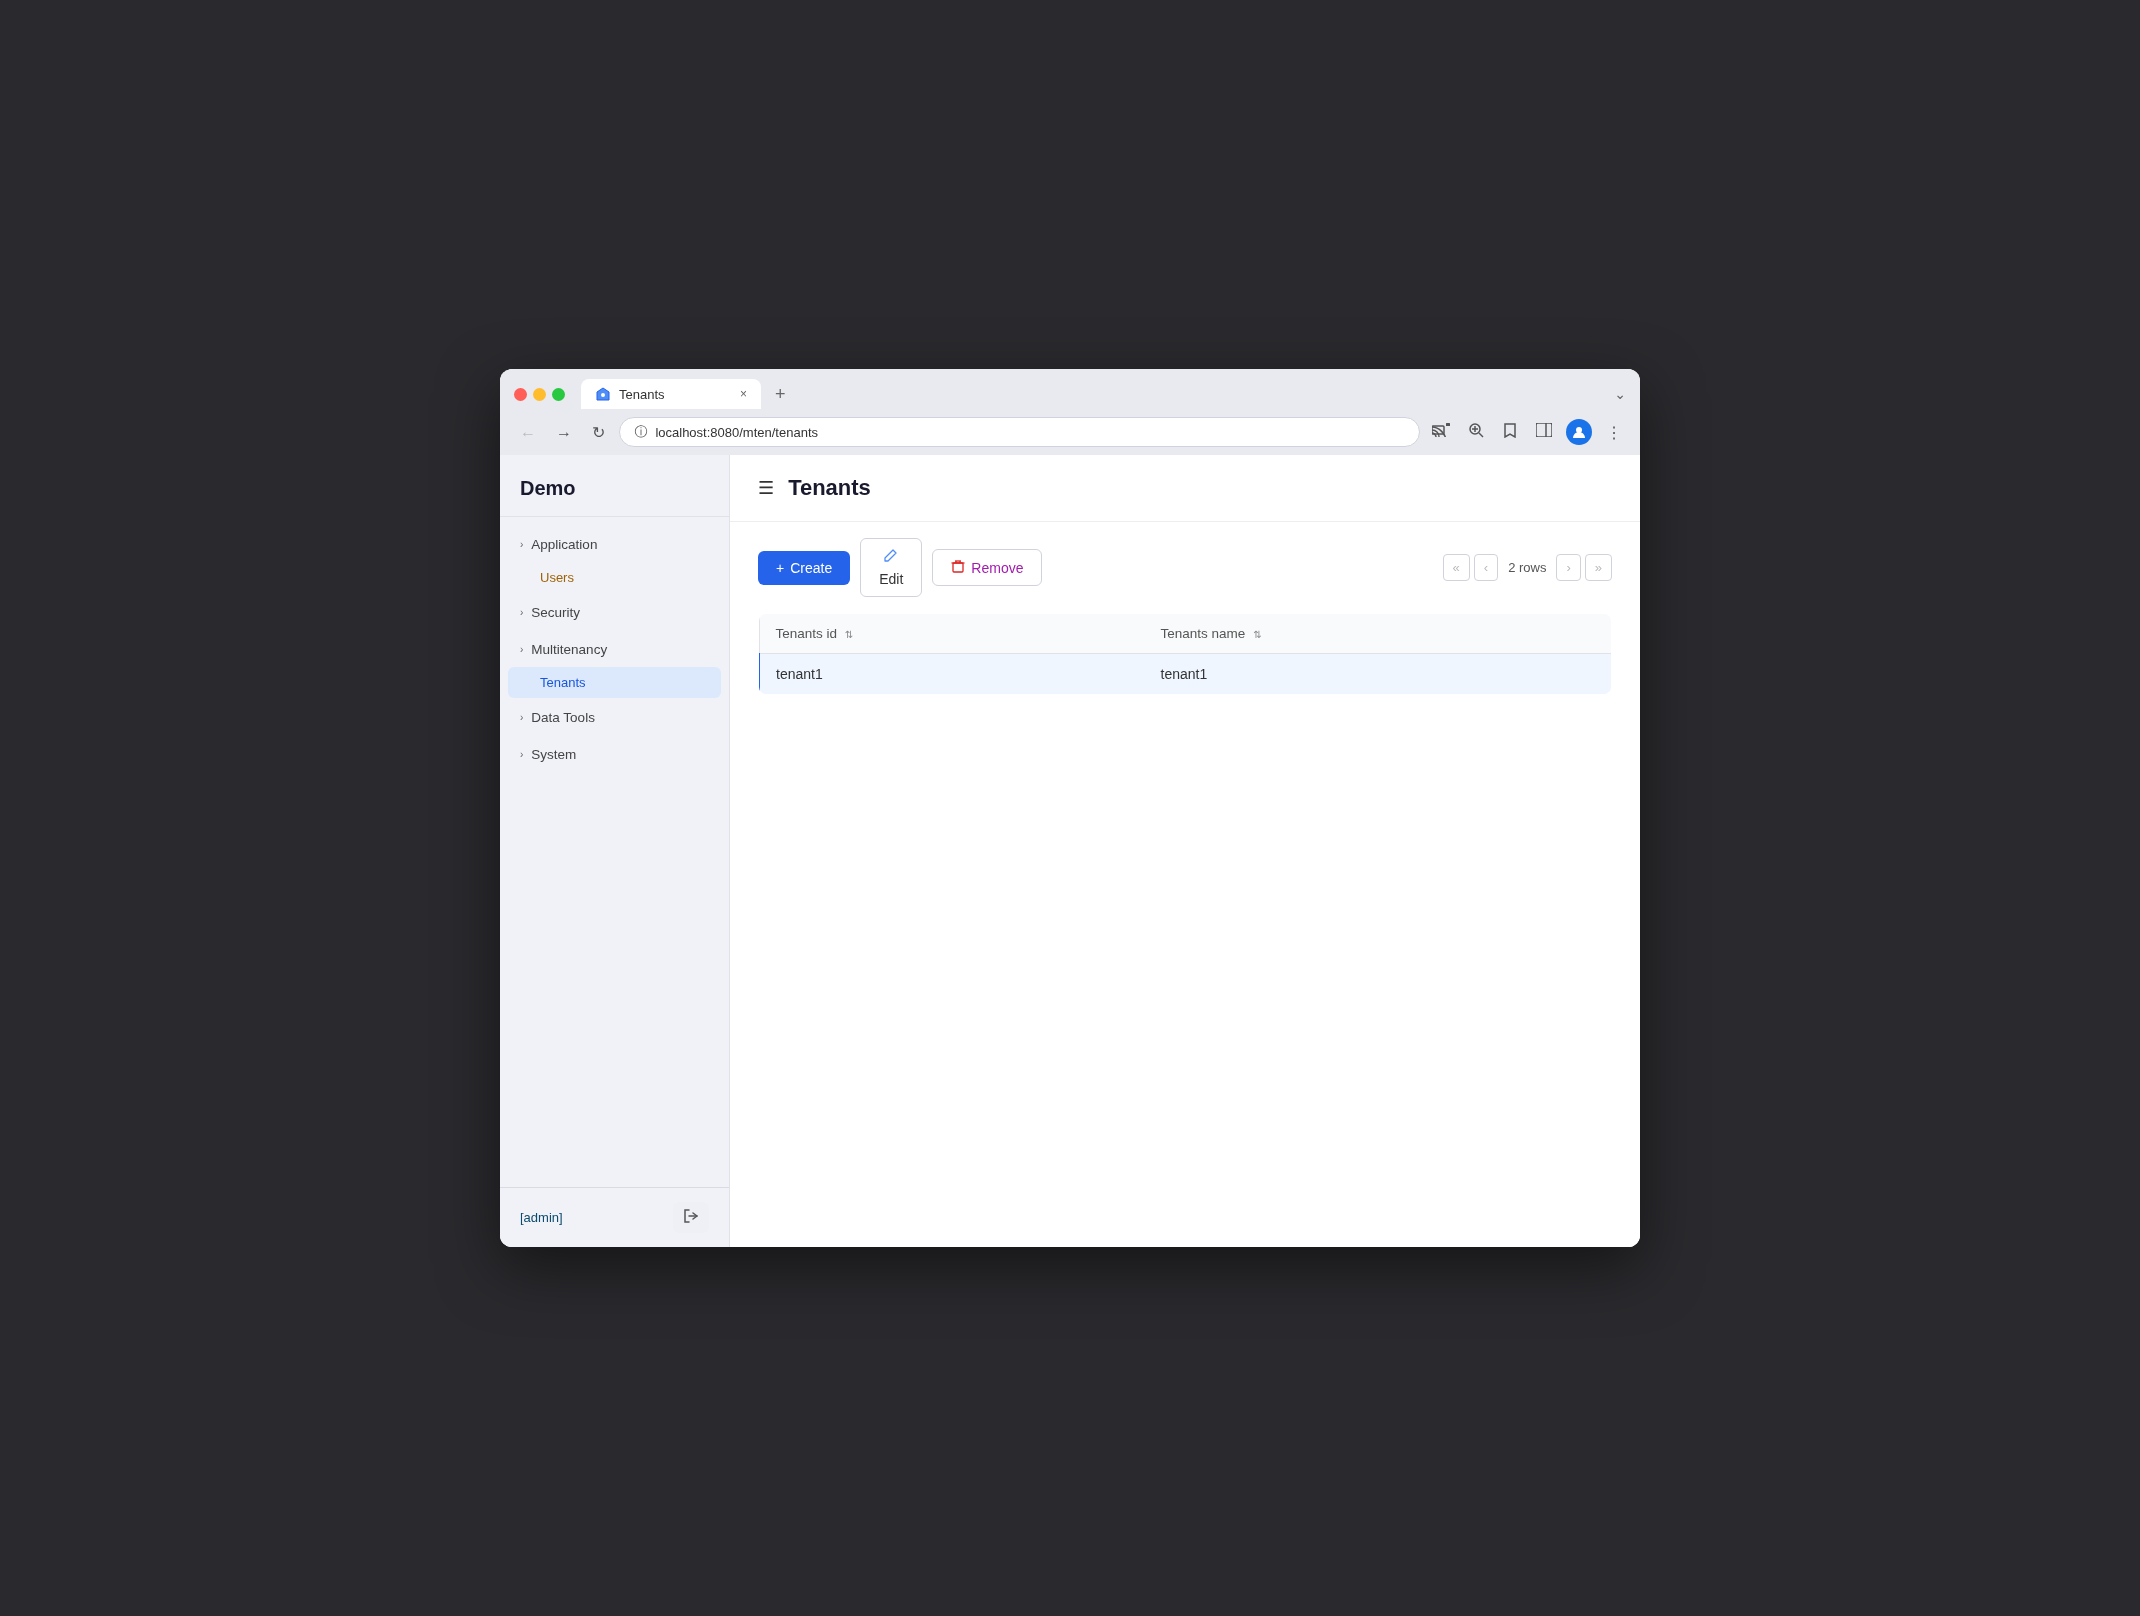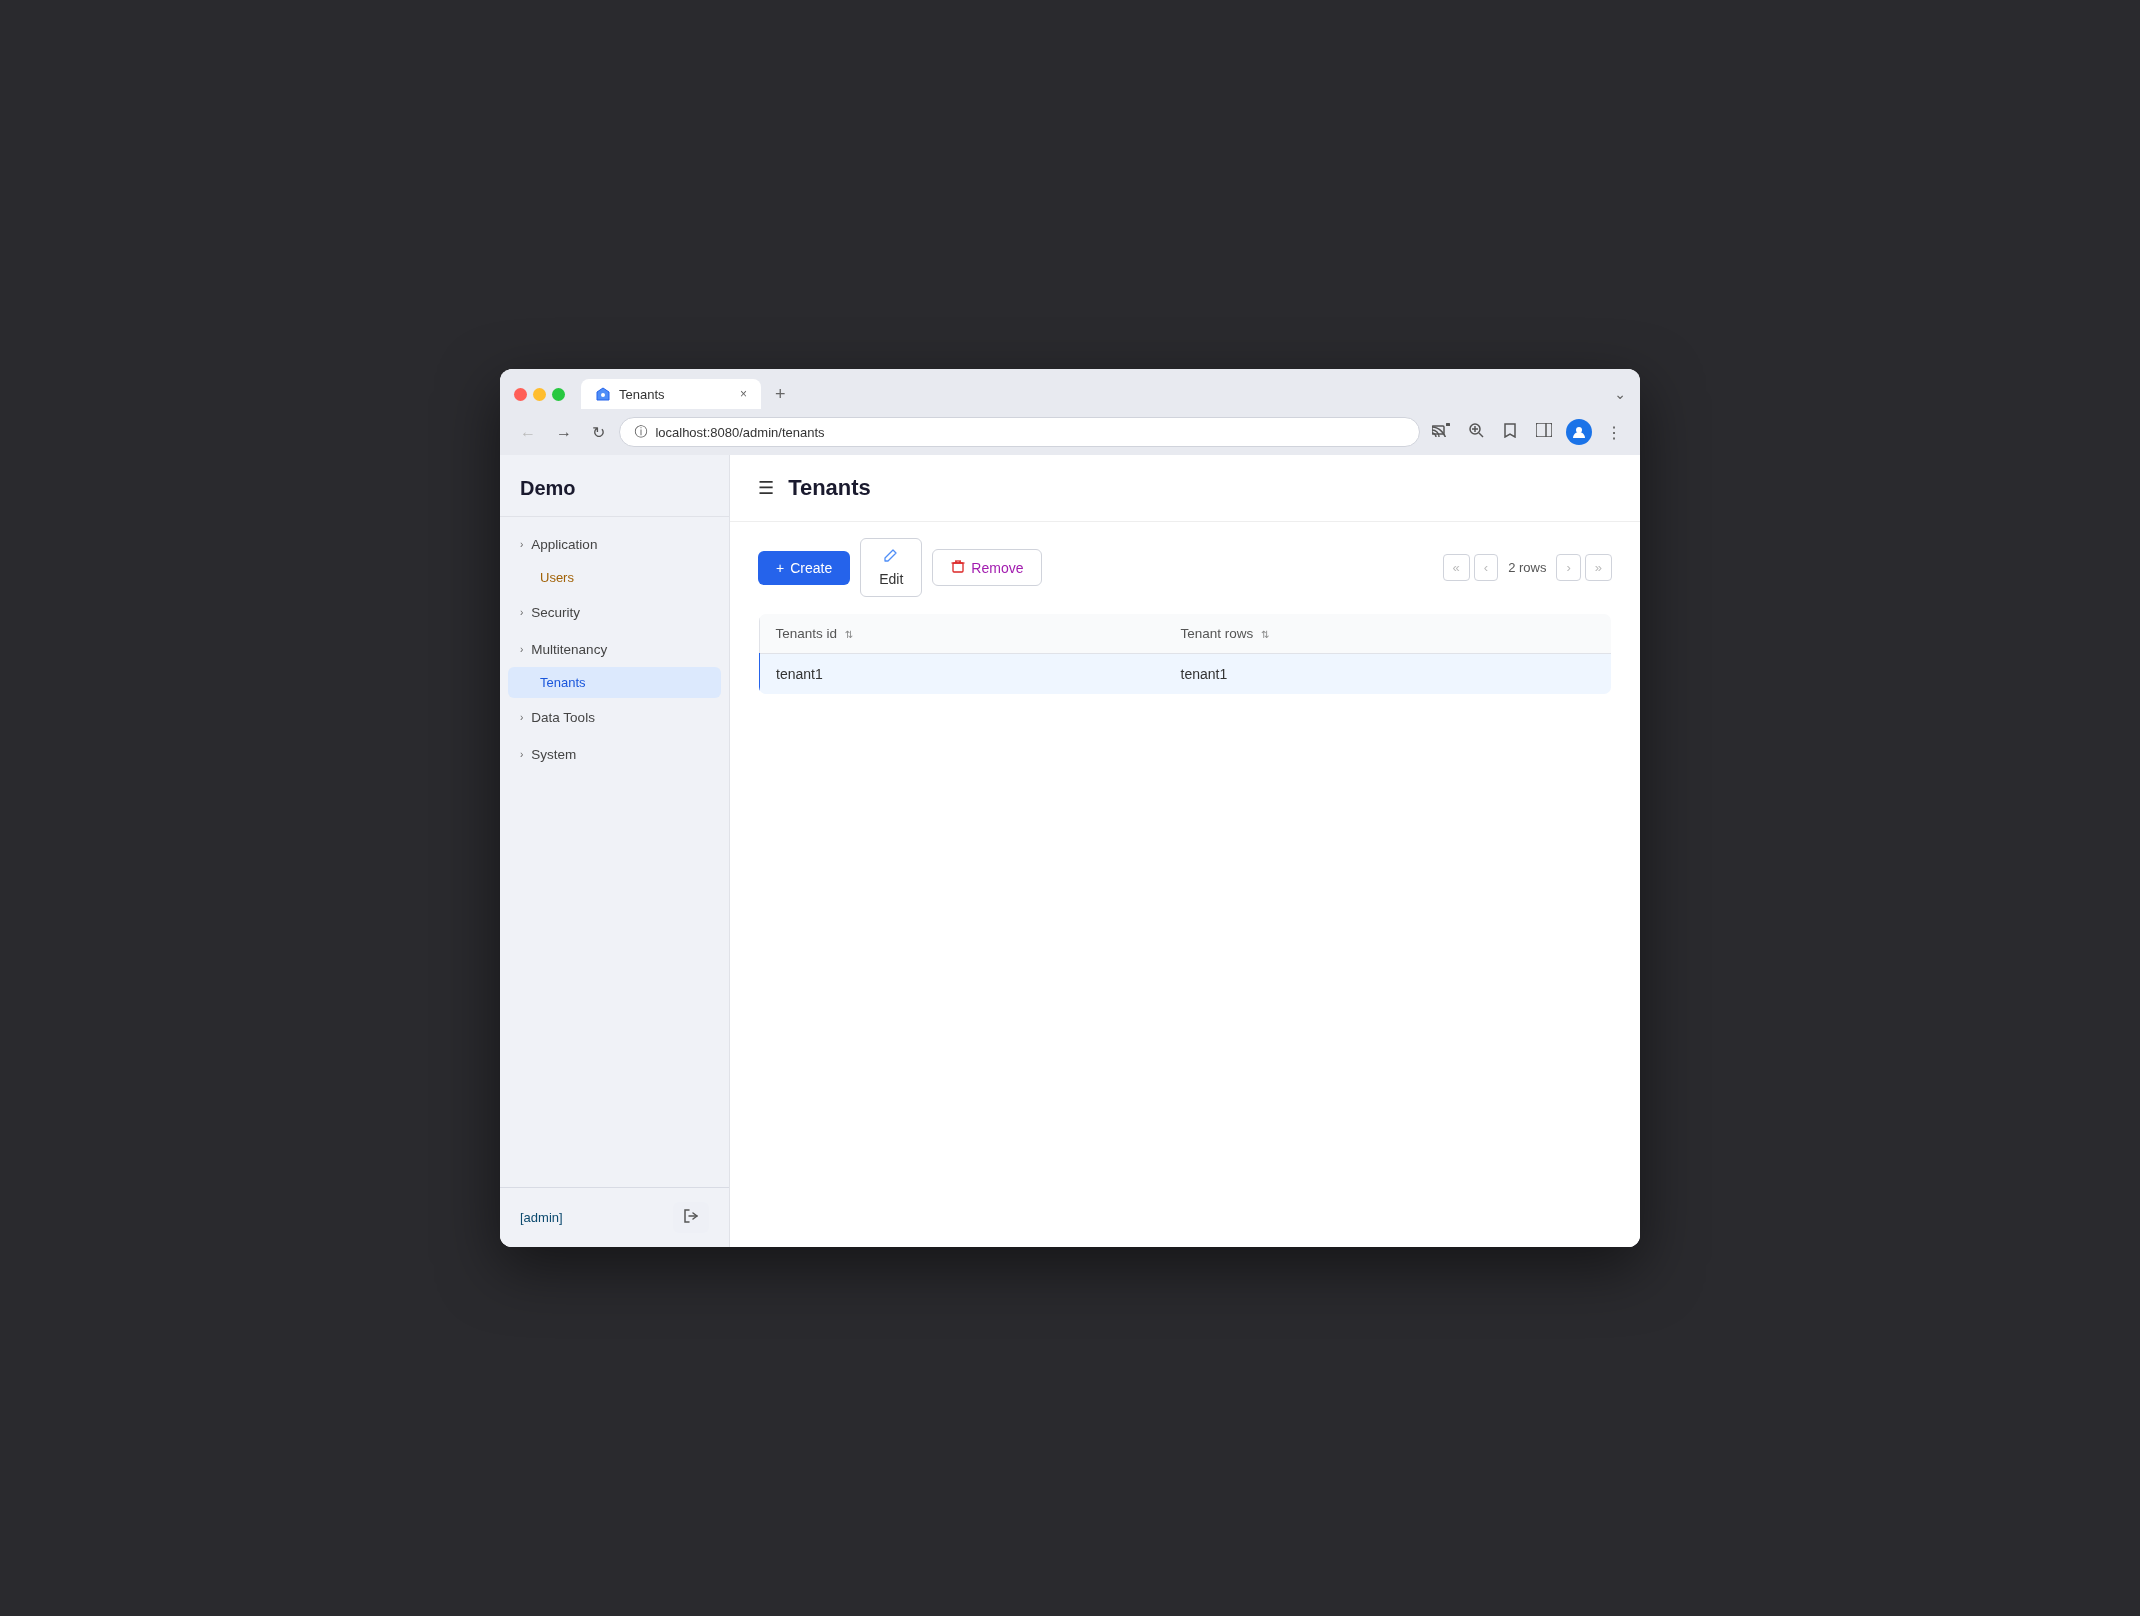--- a/index.html
+++ b/index.html
@@ -428,21 +428,21 @@
       <span class="tab-expand" style="margin-left:auto;color:#666;font-size:14px;">⌄</span>
     </div>
   </div>
 
   <div class="browser-toolbar">
     <button class="nav-btn disabled">←</button>
     <button class="nav-btn">→</button>
     <button class="nav-btn">↻</button>
     <div class="address-bar">
       <span class="address-icon">ⓘ</span>
-      <span>localhost:8080/admin/tenants</span>
+      <span>localhost:8080/mten/tenants</span>
     </div>
     <div class="toolbar-actions">
       <button class="toolbar-icon-btn" title="Cast">
         <svg width="18" height="14" viewBox="0 0 18 14" fill="none">
             <rect x="0" y="3" width="12" height="8" rx="1" stroke="#555" stroke-width="1.5" fill="none"></rect>
             <path d="M0 10c2 0 4 2 4 4" stroke="#555" stroke-width="1.5" fill="none"></path>
             <path d="M0 7c4 0 7 3 7 7" stroke="#555" stroke-width="1.5" fill="none"></path>
             <path d="M0 4c7 0 14 7 14 14" stroke="#555" stroke-width="1.5" fill="none"></path>
             <rect x="14" y="0" width="4" height="3" rx="0.5" fill="#555"></rect>
           </svg>
@@ -582,21 +582,21 @@
 
       <div class="table-wrapper">
         <table class="data-table">
           <thead>
             <tr>
               <th>
                 <span>Tenants id</span>
                 <span class="sort-icon">⇅</span>
               </th>
               <th>
-                <span>Tenant rows</span>
+                <span>Tenants name</span>
                 <span class="sort-icon">⇅</span>
               </th>
             </tr>
           </thead>
           <tbody>
             <tr class="selected">
               <td>tenant1</td>
               <td>tenant1</td>
             </tr>
           </tbody>

